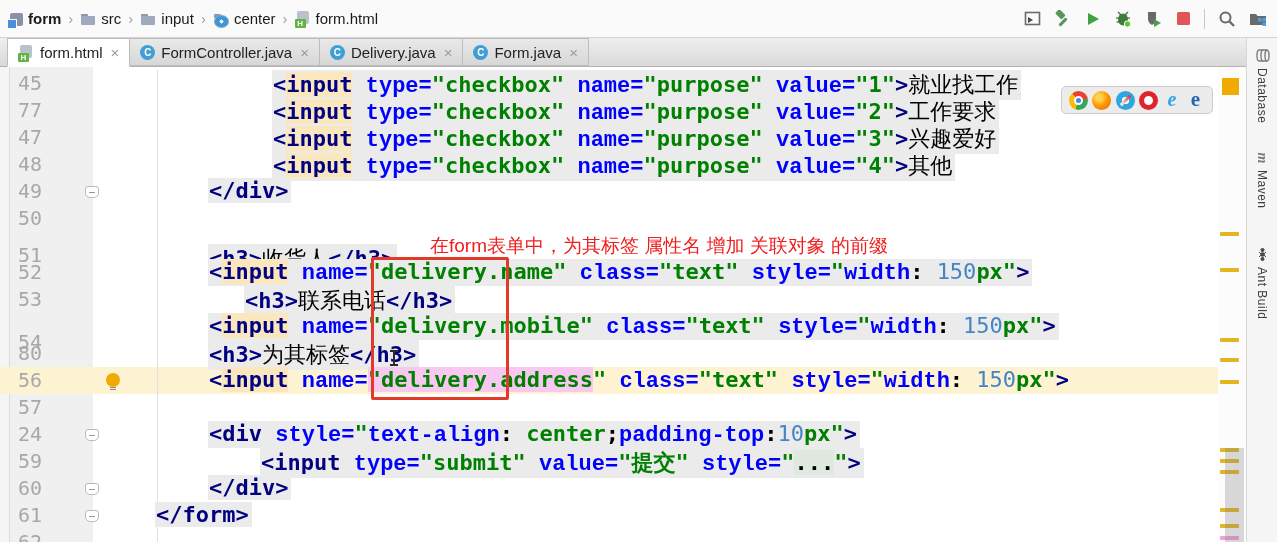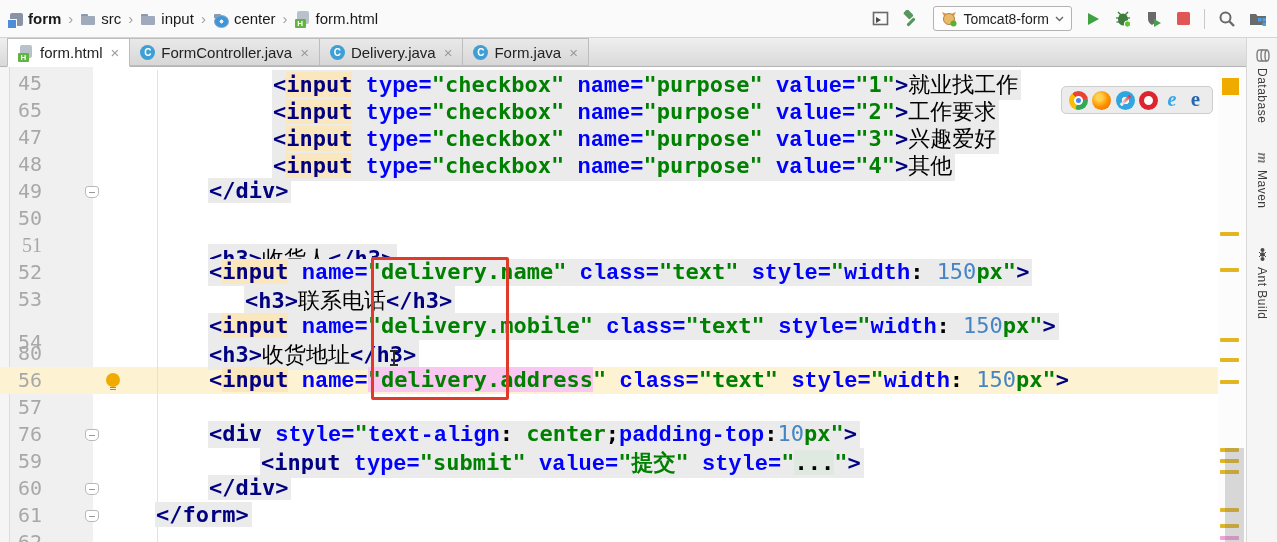--- a/index.html
+++ b/index.html
@@ -186,32 +186,20 @@
             <rect x="1.5" y="2.5" width="14" height="12" fill="none" stroke="#6a6a6a" stroke-width="1.6"></rect>
             <polygon points="4,7 9,10 4,13" fill="#4a4a4a"></polygon>
           </svg>
       </span>
       <span class="icon-btn">
         <svg width="18" height="18" viewBox="0 0 18 18">
             <rect x="2" y="1" width="9" height="6" rx="1.5" transform="rotate(45 6 4)" fill="#57965c"></rect>
             <rect x="7.5" y="7" width="3" height="10" rx="1" transform="rotate(45 9 12)" fill="#57965c"></rect>
           </svg>
       </span>
-      <span class="run-config">
-        <svg width="16" height="16" viewBox="0 0 16 16">
-            <polygon points="3,5 1,1 6,3" fill="#d89448"></polygon>
-            <polygon points="13,5 15,1 10,3" fill="#d89448"></polygon>
-            <circle cx="8" cy="8" r="5.5" fill="#e9b96a" stroke="#b97f3c"></circle>
-            <circle cx="12.5" cy="12.5" r="3" fill="#53b335"></circle>
-          </svg>
-        <span>Tomcat8-form</span>
-        <svg width="9" height="6" viewBox="0 0 9 6">
-            <polyline points="1,1 4.5,4.5 8,1" fill="none" stroke="#666" stroke-width="1.4"></polyline>
-          </svg>
-      </span>
       <span class="icon-btn">
         <svg width="16" height="16" viewBox="0 0 16 16">
             <polygon points="3,2 14,8 3,14" fill="#3fa13f"></polygon>
           </svg>
       </span>
       <span class="icon-btn">
         <svg width="18" height="18" viewBox="0 0 18 18">
             <line x1="4" y1="2" x2="7" y2="5" stroke="#3e7d3e" stroke-width="1.4"></line>
             <line x1="14" y1="2" x2="11" y2="5" stroke="#3e7d3e" stroke-width="1.4"></line>
             <ellipse cx="9" cy="9.5" rx="5" ry="6" fill="#3e7d3e"></ellipse>
@@ -274,60 +262,61 @@
 
   <div class="editor-area">
     <div class="gutter-bg"></div>
     <div class="layer">
         <div class="hl-line" style="top: 300px;"></div>
         <div class="bulb" style="top: 306px;"></div>
       </div>
     <div class="indent-guide"></div>
     <div class="layer">
         <div class="gut-num" style="top: 3px;">45</div>
-        <div class="gut-num" style="top: 30px;">65</div>
+        <div class="gut-num" style="top: 30px;">77</div>
         <div class="gut-num" style="top: 57px;">47</div>
         <div class="gut-num" style="top: 84px;">48</div>
         <div class="gut-num" style="top: 111px;">49</div>
         <div class="fold-marker" style="top: 119px;"></div>
         <div class="gut-num" style="top: 138px;">50</div>
-        <div class="gut-num" style="top: 165px; font-family: Liberation Serif, serif;">51</div>
+        <div class="gut-num" style="top: 175px;">51</div>
         <div class="gut-num" style="top: 192px;">52</div>
         <div class="gut-num" style="top: 219px;">53</div>
         <div class="gut-num" style="top: 262px; text-align: right;">54</div>
         <div class="gut-num" style="top: 273px;">80</div>
         <div class="gut-num" style="top: 300px;">56</div>
         <div class="gut-num" style="top: 327px;">57</div>
-        <div class="gut-num" style="top: 354px;">76</div>
+        <div class="gut-num" style="top: 354px;">24</div>
         <div class="fold-marker" style="top: 362px;"></div>
         <div class="gut-num" style="top: 381px;">59</div>
         <div class="gut-num" style="top: 408px;">60</div>
         <div class="fold-marker" style="top: 416px;"></div>
         <div class="gut-num" style="top: 435px;">61</div>
         <div class="fold-marker" style="top: 443px;"></div>
         <div class="gut-num" style="top: 462px;">62</div>
       </div>
     <div class="layer">
         <div class="code-line" style="top: 3px; left: 272px;"><span class="chunk"><span class="tk-t">&lt;</span><span class="tk-th">input</span><span class="tk-p"> </span><span class="tk-a">type=</span><span class="tk-v">"checkbox"</span><span class="tk-p"> </span><span class="tk-a">name=</span><span class="tk-v">"purpose"</span><span class="tk-p"> </span><span class="tk-a">value=</span><span class="tk-v">"1"</span><span class="tk-t">&gt;</span><span class="tk-x">就业找工作</span></span></div>
         <div class="code-line" style="top: 30px; left: 272px;"><span class="chunk"><span class="tk-t">&lt;</span><span class="tk-th">input</span><span class="tk-p"> </span><span class="tk-a">type=</span><span class="tk-v">"checkbox"</span><span class="tk-p"> </span><span class="tk-a">name=</span><span class="tk-v">"purpose"</span><span class="tk-p"> </span><span class="tk-a">value=</span><span class="tk-v">"2"</span><span class="tk-t">&gt;</span><span class="tk-x">工作要求</span></span></div>
         <div class="code-line" style="top: 57px; left: 272px;"><span class="chunk"><span class="tk-t">&lt;</span><span class="tk-th">input</span><span class="tk-p"> </span><span class="tk-a">type=</span><span class="tk-v">"checkbox"</span><span class="tk-p"> </span><span class="tk-a">name=</span><span class="tk-v">"purpose"</span><span class="tk-p"> </span><span class="tk-a">value=</span><span class="tk-v">"3"</span><span class="tk-t">&gt;</span><span class="tk-x">兴趣爱好</span></span></div>
         <div class="code-line" style="top: 84px; left: 272px;"><span class="chunk"><span class="tk-t">&lt;</span><span class="tk-th">input</span><span class="tk-p"> </span><span class="tk-a">type=</span><span class="tk-v">"checkbox"</span><span class="tk-p"> </span><span class="tk-a">name=</span><span class="tk-v">"purpose"</span><span class="tk-p"> </span><span class="tk-a">value=</span><span class="tk-v">"4"</span><span class="tk-t">&gt;</span><span class="tk-x">其他</span></span></div>
         <div class="code-line" style="top: 111px; left: 208px;"><span class="chunk"><span class="tk-t">&lt;/div&gt;</span></span></div>
         <div class="code-line" style="top: 177px; left: 208px;"><span class="chunk"><span class="tk-t">&lt;h3&gt;</span><span class="tk-x">收货人</span><span class="tk-t">&lt;/h3&gt;</span></span></div>
         <div class="code-line" style="top: 192px; left: 208px;"><span class="chunk"><span class="tk-t">&lt;</span><span class="tk-th">input</span><span class="tk-p"> </span><span class="tk-a">name=</span><span class="tk-v">"delivery.name"</span><span class="tk-p"> </span><span class="tk-a">class=</span><span class="tk-v">"text"</span><span class="tk-p"> </span><span class="tk-a">style=</span><span class="tk-v">"</span><span class="tk-a">width</span><span class="tk-p">: </span><span class="tk-n">150</span><span class="tk-v">px"</span><span class="tk-t">&gt;</span></span></div>
         <div class="code-line" style="top: 219px; left: 208px; margin-left: 36px;"><span class="chunk"><span class="tk-t">&lt;h3&gt;</span><span class="tk-x">联系电话</span><span class="tk-t">&lt;/h3&gt;</span></span></div>
         <div class="code-line" style="top: 246px; left: 208px;"><span class="chunk"><span class="tk-t">&lt;</span><span class="tk-th">input</span><span class="tk-p"> </span><span class="tk-a">name=</span><span class="tk-v">"delivery.mobile"</span><span class="tk-p"> </span><span class="tk-a">class=</span><span class="tk-v">"text"</span><span class="tk-p"> </span><span class="tk-a">style=</span><span class="tk-v">"</span><span class="tk-a">width</span><span class="tk-p">: </span><span class="tk-n">150</span><span class="tk-v">px"</span><span class="tk-t">&gt;</span></span></div>
-        <div class="code-line" style="top: 273px; left: 208px;"><span class="chunk"><span class="tk-t">&lt;h3&gt;</span><span class="tk-x">收货地址</span><span class="tk-t">&lt;/h3&gt;</span></span></div>
+        <div class="code-line" style="top: 273px; left: 208px;"><span class="chunk"><span class="tk-t">&lt;h3&gt;</span><span class="tk-x">为其标签</span><span class="tk-t">&lt;/h3&gt;</span></span></div>
         <div class="code-line cur" style="top: 300px; left: 208px;"><span class="chunk"><span class="tk-t">&lt;</span><span class="tk-th">input</span><span class="tk-p"> </span><span class="tk-a">name=</span><span class="tk-vp">"delivery.address</span><span class="tk-v">"</span><span class="tk-p"> </span><span class="tk-a">class=</span><span class="tk-v">"text"</span><span class="tk-p"> </span><span class="tk-a">style=</span><span class="tk-v">"</span><span class="tk-a">width</span><span class="tk-p">: </span><span class="tk-n">150</span><span class="tk-v">px"</span><span class="tk-t">&gt;</span></span></div>
         <div class="code-line" style="top: 354px; left: 208px;"><span class="chunk"><span class="tk-t">&lt;div</span><span class="tk-p"> </span><span class="tk-a">style=</span><span class="tk-v">"</span><span class="tk-a">text-align</span><span class="tk-p">: </span><span class="tk-v">center</span><span class="tk-p">;</span><span class="tk-a">padding-top</span><span class="tk-p">:</span><span class="tk-n">10</span><span class="tk-v">px"</span><span class="tk-t">&gt;</span></span></div>
         <div class="code-line" style="top: 381px; left: 260px;"><span class="chunk"><span class="tk-t">&lt;input</span><span class="tk-p"> </span><span class="tk-a">type=</span><span class="tk-v">"submit"</span><span class="tk-p"> </span><span class="tk-a">value=</span><span class="tk-v">"提交"</span><span class="tk-p"> </span><span class="tk-a">style=</span><span class="tk-v">"</span><span class="tk-f">...</span><span class="tk-v">"</span><span class="tk-t">&gt;</span></span></div>
         <div class="code-line" style="top: 408px; left: 208px;"><span class="chunk"><span class="tk-t">&lt;/div&gt;</span></span></div>
         <div class="code-line" style="top: 435px; left: 155px;"><span class="chunk"><span class="tk-t">&lt;/form&gt;</span></span></div>
       </div>
     <div class="red-box"></div>
+    <div class="annotation" style="top: 165px;">在form表单中，为其标签 属性名 增加 关联对象 的前缀</div>
     <div class="ibeam"></div>
     <div class="browser-popup">
         <span class="bi chrome"></span>
         <span class="bi firefox"></span>
         <span class="bi safari"></span>
         <span class="bi opera"></span>
         <span class="bi ie"></span>
         <span class="bi edge"></span>
       </div>
   </div>

